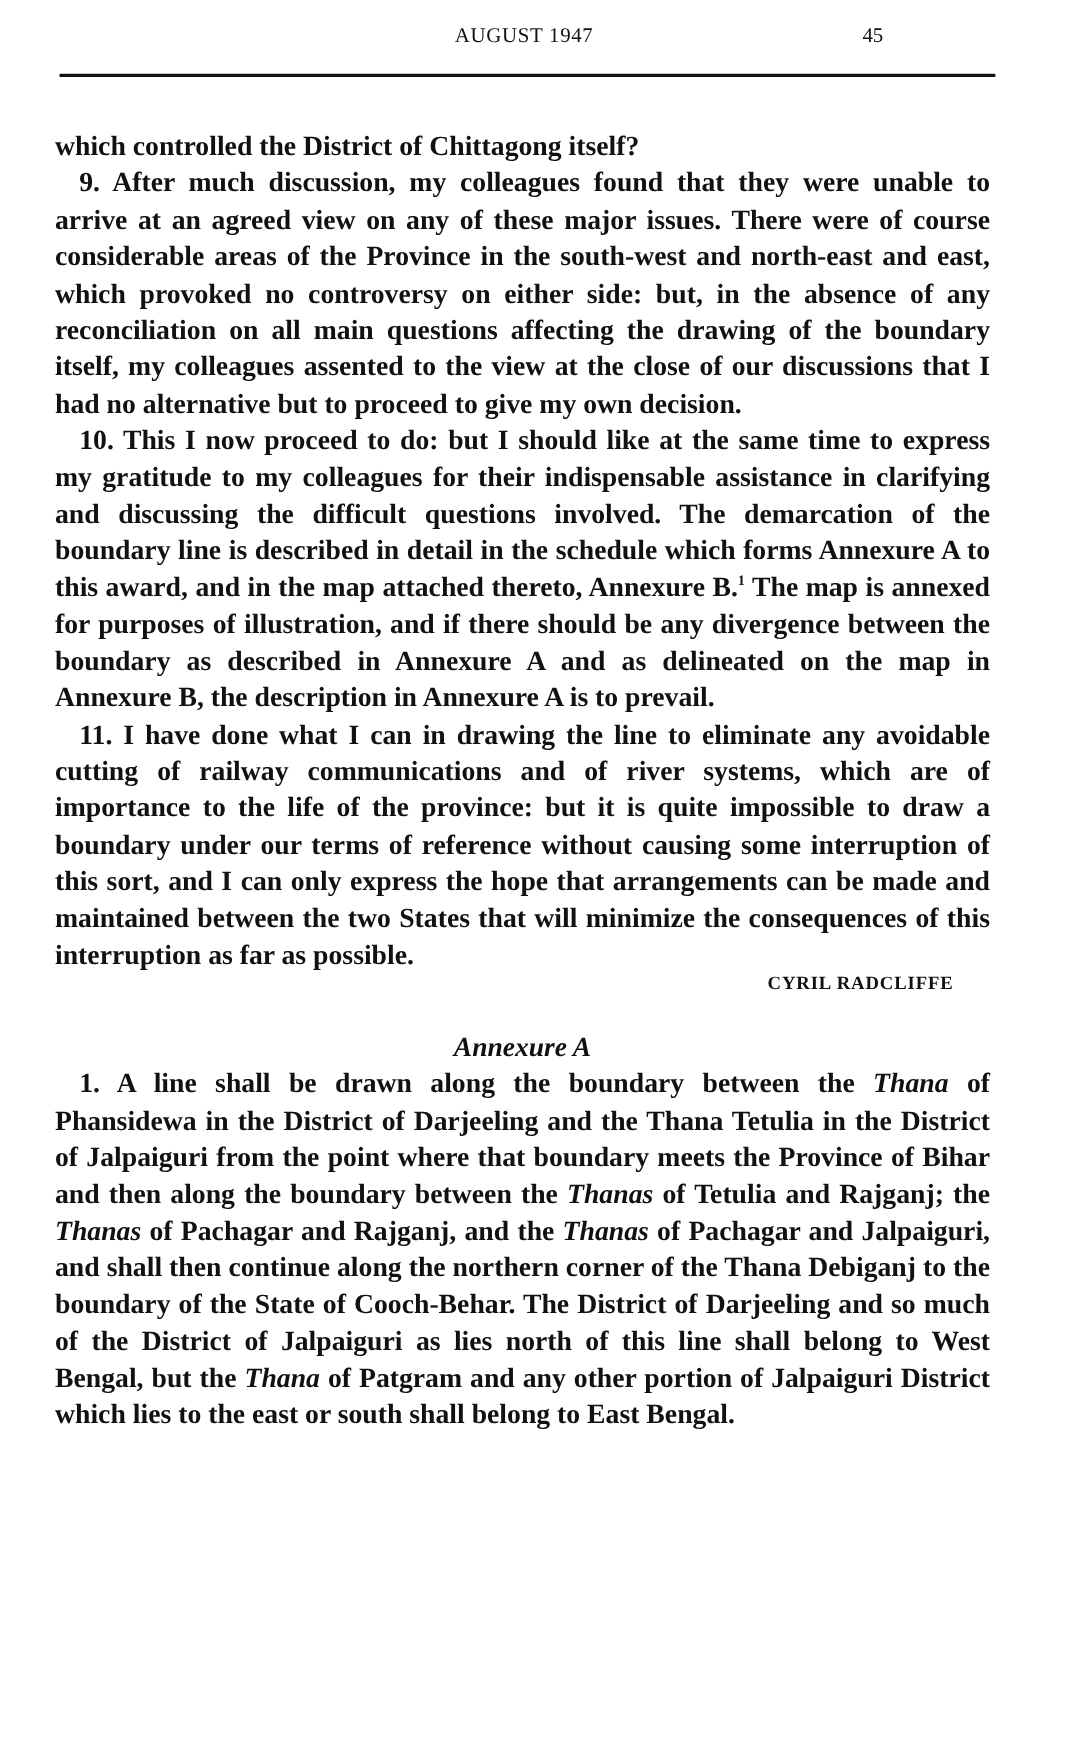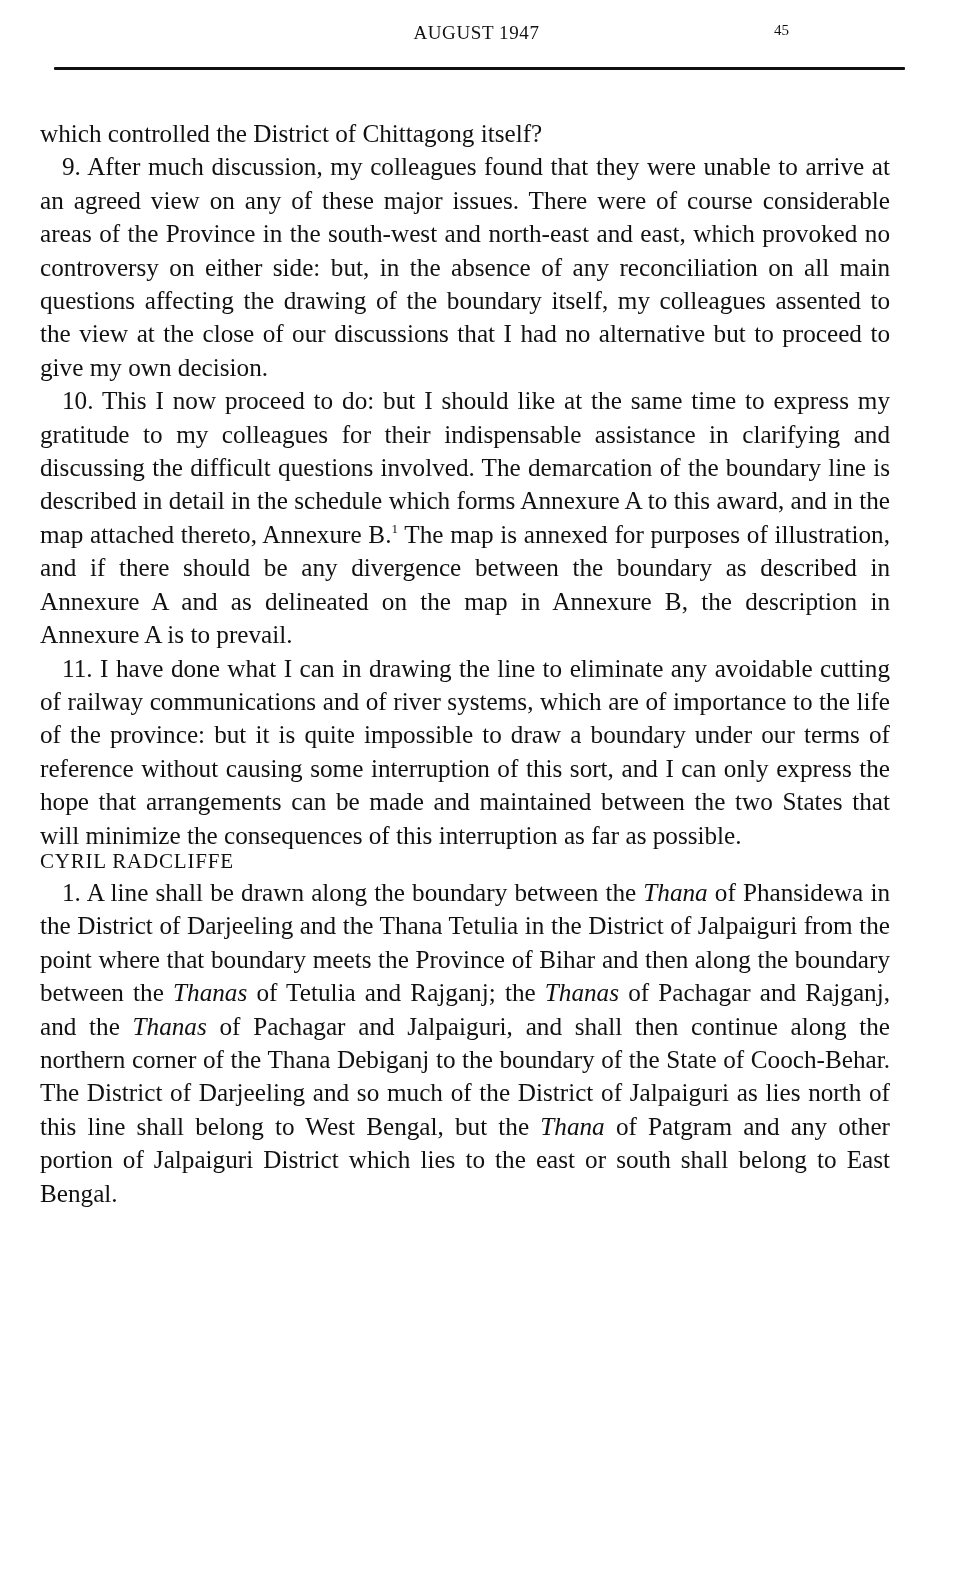--- a/index.html
+++ b/index.html
@@ -1,41 +1,42 @@
 <!DOCTYPE html>
 <html><head>
 <meta charset="utf-8">
 <style>
   html, body { margin: 0; padding: 0; background: #ffffff; }
   body { width: 968px; height: 1587px; position: relative; overflow: hidden;
          font-family: "Liberation Serif", "DejaVu Serif", serif; color: #111; }
   .running-head { position: absolute; top: 22px; left: 0; width: 851px; height: 24px; }
   .running-title { position: absolute; left: 0; width: 953px; text-align: center;
                    font-size: 19px; letter-spacing: 0.6px; top: 0; }
-  .page-number { position: absolute; right: 62px; top: 0; font-size: 15px; }
+  .page-number { position: absolute; right: 48px; top: 0; font-size: 19px; }
   .rule { position: absolute; top: 67px; left: 54px; width: 851px; height: 3px; background: #111; border-radius: 1px; }
-  .body-text { position: absolute; top: 117px; left: 40px; width: 850px;
-               font-size: 25.2px; line-height: 33.4px; text-align: justify; }
+  .body-text { position: absolute; top: 117px; left: 50px; width: 850px;
+               font-size: 25.2px; line-height: 33.4px; text-align: justify; font-weight: bold; }
   .body-text p { margin: 0; }
   .indent { text-indent: 22px; }
-  .signature { text-align: left; font-size: 21px; letter-spacing: 0.8px; margin-right: 33px !important;
+  .signature { text-align: right; font-size: 17px; letter-spacing: 0.8px; margin-right: 33px !important;
                margin-top: -6px !important; line-height: 30px; }
   .annex-title { text-align: center; font-style: italic; font-size: 25px; margin-top: 28px !important; line-height: 32px;}
   sup { font-size: 13px; vertical-align: 10px; line-height: 0; }
   i { font-style: italic; }
 </style>
 </head>
 <body>
 
 <div class="running-head">
   <div class="running-title">AUGUST 1947</div>
   <div class="page-number">45</div>
 </div>
 <div class="rule"></div>
 
 <div class="body-text">
   <p>which controlled the District of Chittagong itself?</p>
   <p class="indent">9. After much discussion, my colleagues found that they were unable to arrive at an agreed view on any of these major issues. There were of course considerable areas of the Province in the south-west and north-east and east, which provoked no controversy on either side: but, in the absence of any reconciliation on all main questions affecting the drawing of the boundary itself, my colleagues assented to the view at the close of our discussions that I had no alternative but to proceed to give my own decision.</p>
   <p class="indent"><span>10. This I now proceed to do: but I should like at the same time to express my gratitude to my colleagues for their indispensable assistance in clarifying and discussing the difficult questions involved. The demarcation of the boundary line is described in detail in the schedule which forms Annexure A to this award, and in the map attached thereto, Annexure B.</span><sup>1</sup><span> The map is annexed for purposes of illustration, and if there should be any divergence between the boundary as described in Annexure A and as delineated on the map in Annexure B, the description in Annexure A is to prevail.</span></p>
   <p class="indent">11. I have done what I can in drawing the line to eliminate any avoidable cutting of railway communications and of river systems, which are of importance to the life of the province: but it is quite impossible to draw a boundary under our terms of reference without causing some interruption of this sort, and I can only express the hope that arrangements can be made and maintained between the two States that will minimize the consequences of this interruption as far as possible.</p>
   <p class="signature">CYRIL RADCLIFFE</p>
+  <p class="annex-title">Annexure A</p>
   <p class="indent"><span>1. A line shall be drawn along the boundary between the </span><i>Thana</i><span> of Phansidewa in the District of Darjeeling and the Thana Tetulia in the District of Jalpaiguri from the point where that boundary meets the Province of Bihar and then along the boundary between the </span><i>Thanas</i><span> of Tetulia and Rajganj; the </span><i>Thanas</i><span> of Pachagar and Rajganj, and the </span><i>Thanas</i><span> of Pachagar and Jalpaiguri, and shall then continue along the northern corner of the Thana Debiganj to the boundary of the State of Cooch-Behar. The District of Darjeeling and so much of the District of Jalpaiguri as lies north of this line shall belong to West Bengal, but the </span><i>Thana</i><span> of Patgram and any other portion of Jalpaiguri District which lies to the east or south shall belong to East Bengal.</span></p>
 </div>
 
 </body></html>

